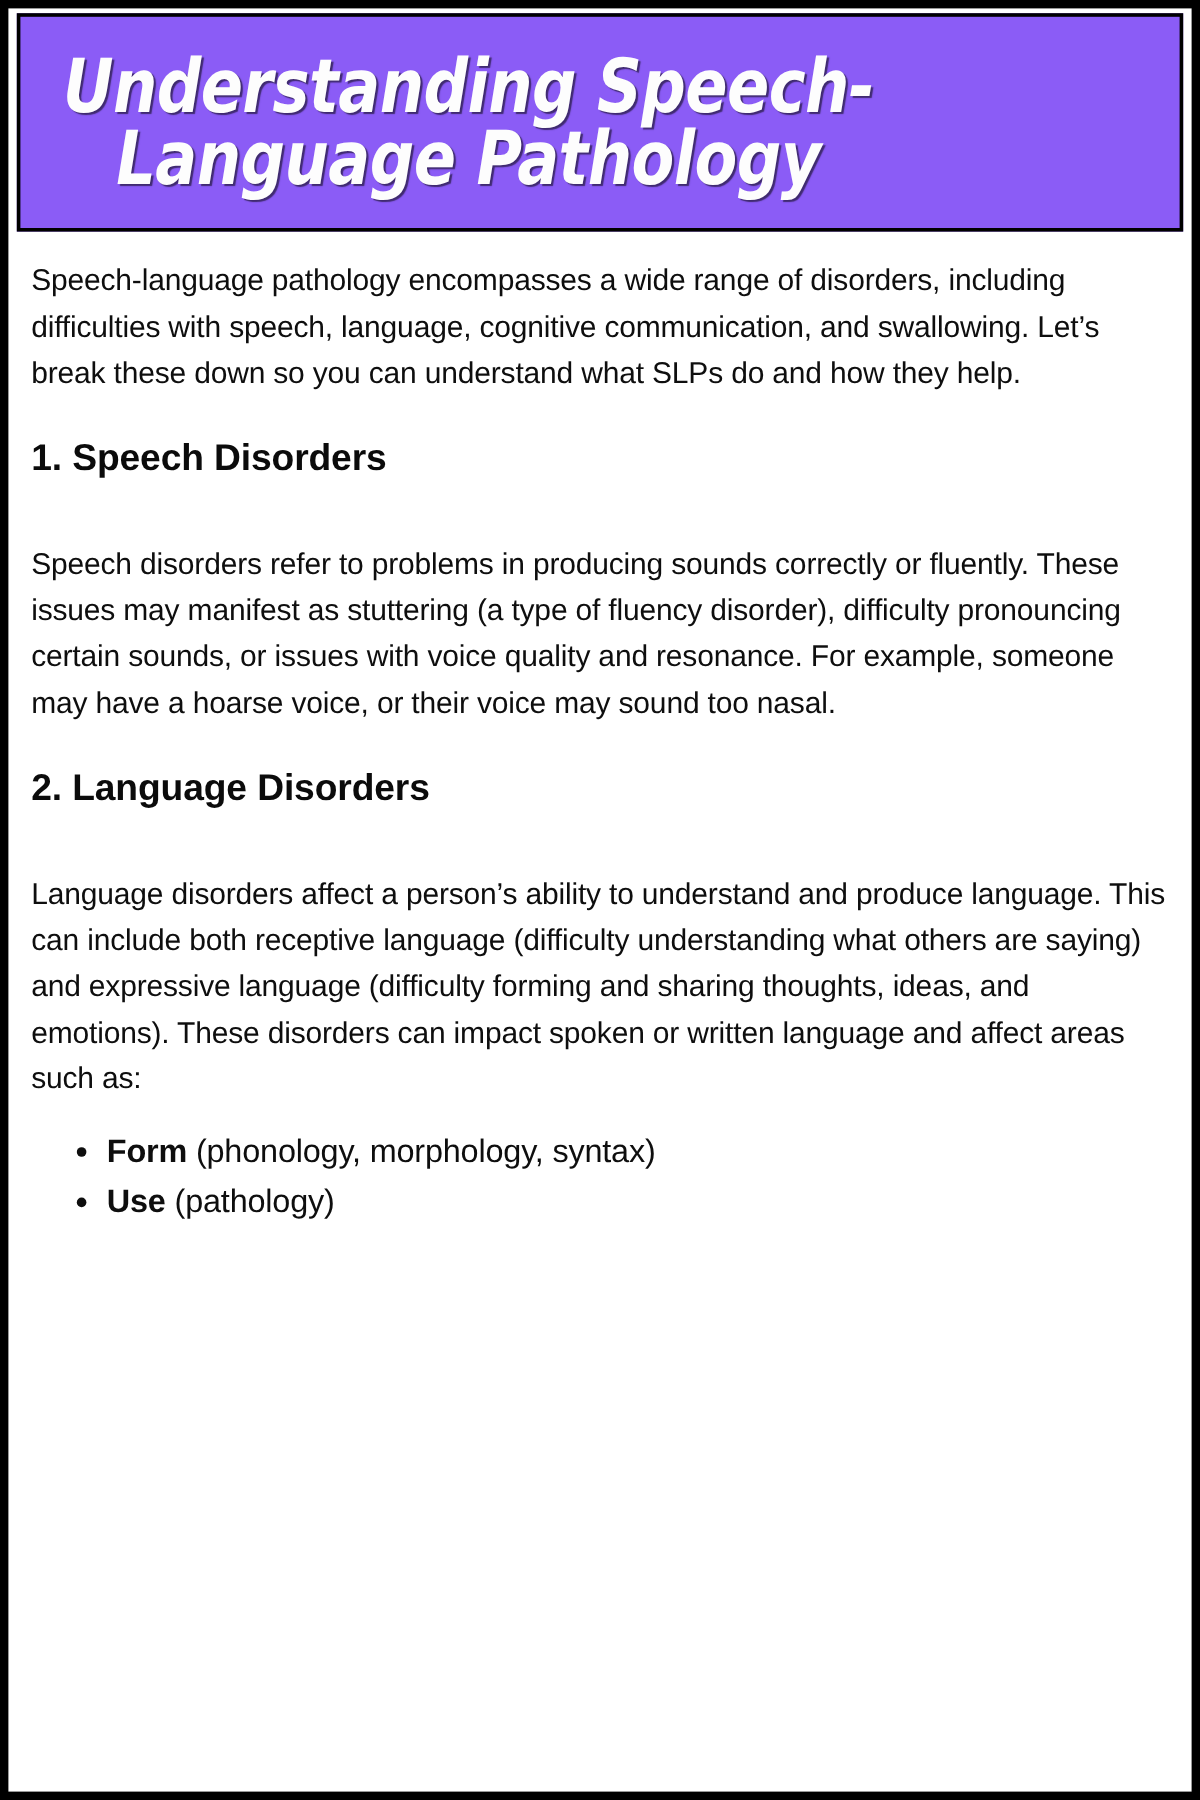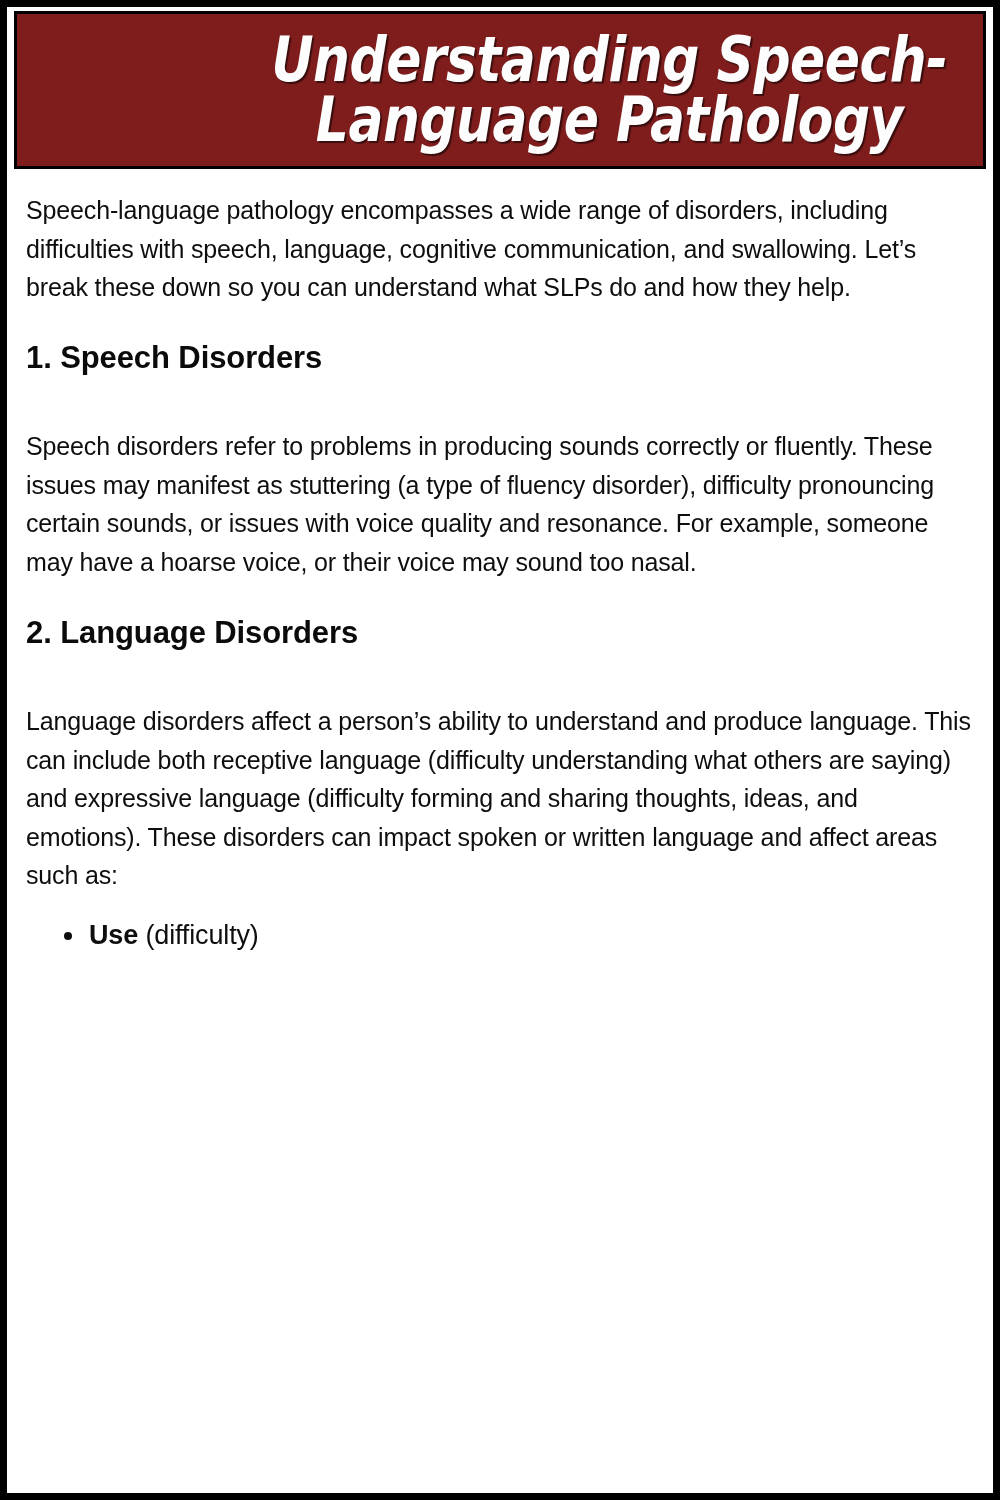--- a/index.html
+++ b/index.html
@@ -22,26 +22,26 @@
     height: 1500px;
     background: #ffffff;
     border: 7px solid #000000;
     padding: 4px 7px 0 7px;
     overflow: hidden;
   }
 
   
   .header-banner {
     width: 100%;
-    height: 158px;
-    background: #7f1d1d;
+    height: 182px;
+    background: #8b5cf6;
     border: 3px solid #000000;
     display: flex;
     align-items: center;
-    justify-content: flex-end;
+    justify-content: flex-start;
     padding: 0 10px;
     overflow: hidden;
   }
 
   .header-title {
     font-family: "DejaVu Sans Condensed", "Liberation Sans Narrow", "Liberation Sans", sans-serif;
     font-weight: 700;
     font-style: italic;
     font-size: 62px;
     line-height: 0.97;
@@ -133,18 +133,21 @@
     <h2 class="section-heading">1. Speech Disorders</h2>
 
     <p class="para">Speech disorders refer to problems in producing sounds correctly or fluently. These issues may manifest as stuttering (a type of fluency disorder), difficulty pronouncing certain sounds, or issues with voice quality and resonance. For example, someone may have a hoarse voice, or their voice may sound too nasal.</p>
 
     <h2 class="section-heading">2. Language Disorders</h2>
 
     <p class="para para-tight">Language disorders affect a person’s ability to understand and produce language. This can include both receptive language (difficulty understanding what others are saying) and expressive language (difficulty forming and sharing thoughts, ideas, and emotions). These disorders can impact spoken or written language and affect areas such as:</p>
 
     <ul class="bullet-list">
       <li class="bullet-item">
-        <span class="lead">Use</span><span> (difficulty)</span>
+        <span class="lead">Form</span><span> (phonology, morphology, syntax)</span>
+      </li>
+      <li class="bullet-item">
+        <span class="lead">Use</span><span> (pathology)</span>
       </li>
     </ul>
 
   </div>
 </div>
 
 </body></html>

